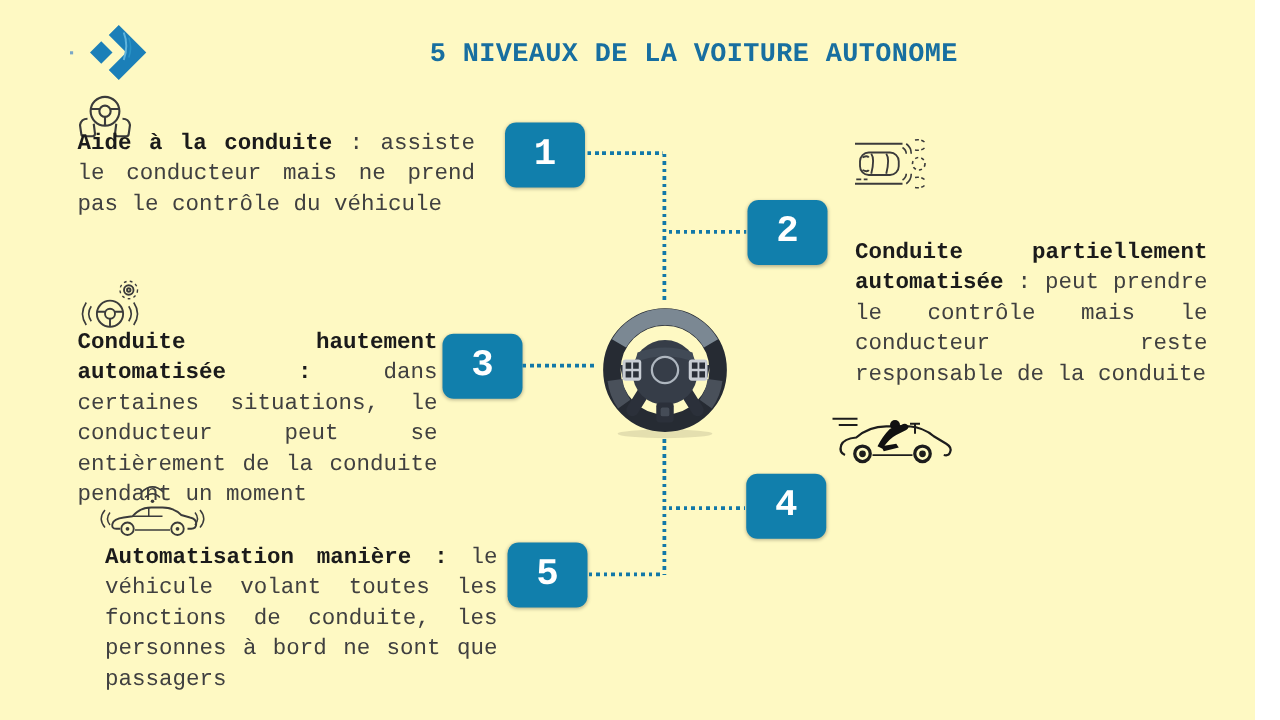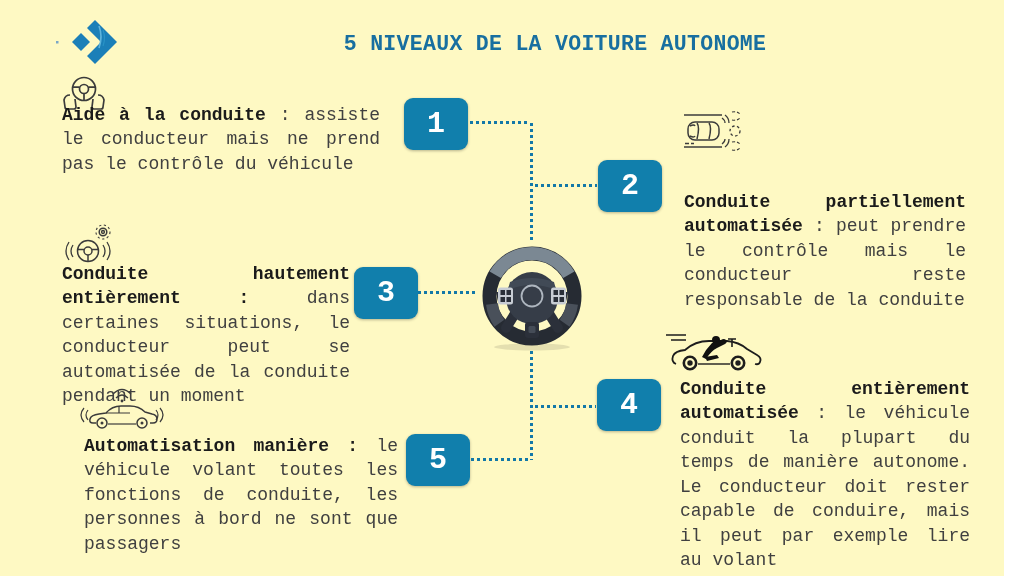--- a/index.html
+++ b/index.html
@@ -87,43 +87,40 @@
       <circle cx="28" cy="27" r="10.5"></circle>
       <circle cx="28" cy="27" r="4"></circle>
       <path d="M17.8,25.4 L24,25.4 M32,25.4 L38.2,25.4 M28,31 L28,37"></path>
       <path d="M13,21 q-4,6 0,12" stroke-width="1.3"></path>
       <path d="M9,18 q-6,9 0,18" stroke-width="1.3"></path>
       <path d="M43,21 q4,6 0,12" stroke-width="1.3"></path>
       <path d="M47,18 q6,9 0,18" stroke-width="1.3"></path>
     </svg>
   </div>
   <div class="lvl-text" style="left:62px;top:262px;width:288px;">
-    <span class="lead">Conduite hautement entièrement :</span><span> dans certaines situations, le conducteur peut se automatisée de la conduite pendant un moment</span>
+    <span class="lead">Conduite hautement automatisée :</span><span> dans certaines situations, le conducteur peut se entièrement de la conduite pendant un moment</span>
   </div>
   <div class="numbox" style="left:354px;top:267px;">3</div>
 
   <div class="icon" style="left:664px;top:326px;">
     <svg width="104" height="46" viewBox="0 0 104 46" fill="none" stroke="#1d1d1d" stroke-width="1.8">
       <path d="M2,9 L22,9 M7,14 L22,14" stroke-width="1.6"></path>
       <path d="M12,38 q-5,-2 -3,-8 q2,-5 12,-6 q10,-9 24,-9 l18,0 q12,1 20,8 l10,6 q5,3 3,7 q-1,3 -5,2" stroke-linejoin="round"></path>
       <circle cx="26" cy="37" r="6.2" stroke-width="2.6"></circle>
       <circle cx="26" cy="37" r="1.8" fill="#1d1d1d"></circle>
       <circle cx="74" cy="37" r="6.2" stroke-width="2.6"></circle>
       <circle cx="74" cy="37" r="1.8" fill="#1d1d1d"></circle>
       <path d="M34,38 L66,38" stroke-width="1.4"></path>
       <g fill="#111" stroke="none">
         <circle cx="52" cy="14" r="4"></circle>
         <path d="M48,17 q-6,6 -10,14 l4,2 q5,-8 11,-11 l8,-4 q3,-2 1,-4 q-2,-2 -5,0 z"></path>
         <path d="M41,31 l12,-2 2,3 -12,3 z"></path>
       </g>
       <path d="M64,13 l8,0 M68,13 l0,8" stroke-width="1.6"></path>
     </svg>
-  </div>
-  <div class="lvl-text" style="left:680px;top:377px;width:290px;">
-    <span class="lead">Conduite entièrement automatisée</span><span> : le véhicule conduit la plupart du temps de manière autonome. Le conducteur doit rester capable de conduire, mais il peut par exemple lire au volant</span>
   </div>
   <div class="numbox" style="left:597px;top:379px;">4</div>
 
   <div class="icon" style="left:76px;top:386px;">
     <svg width="92" height="46" viewBox="0 0 92 46" fill="none" stroke="#3b3b3b" stroke-width="1.5">
       <path d="M40,12 q6,-6 12,0" stroke-width="1.3"></path>
       <path d="M37,8 q9,-9 18,0" stroke-width="1.3"></path>
       <circle cx="46" cy="15" r="1.4" fill="#3b3b3b" stroke="none"></circle>
       <path d="M12,24 q-4,5 0,10" stroke-width="1.2"></path>
       <path d="M8,22 q-6,7 0,14" stroke-width="1.2"></path>

